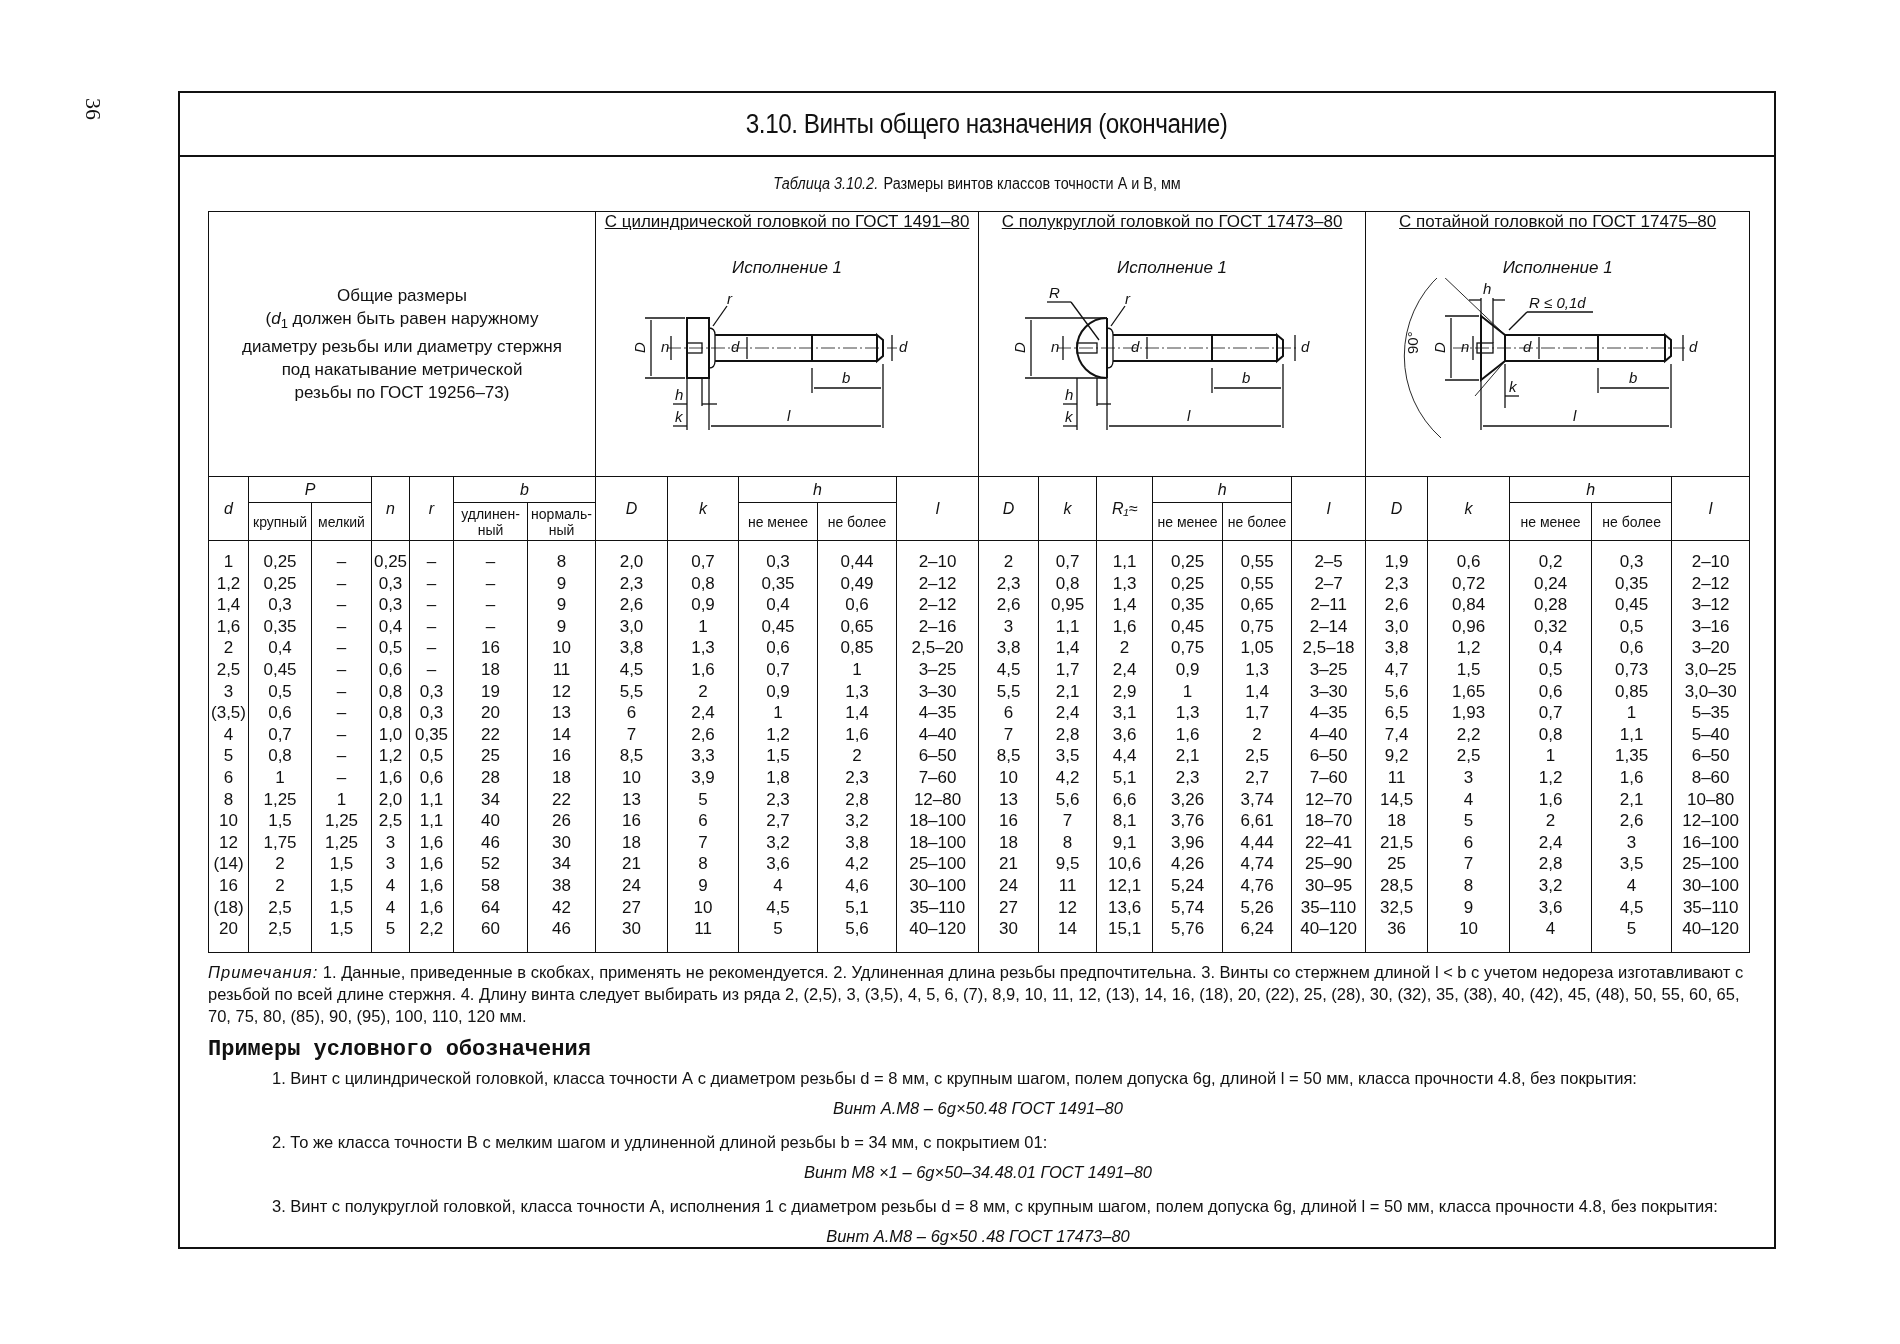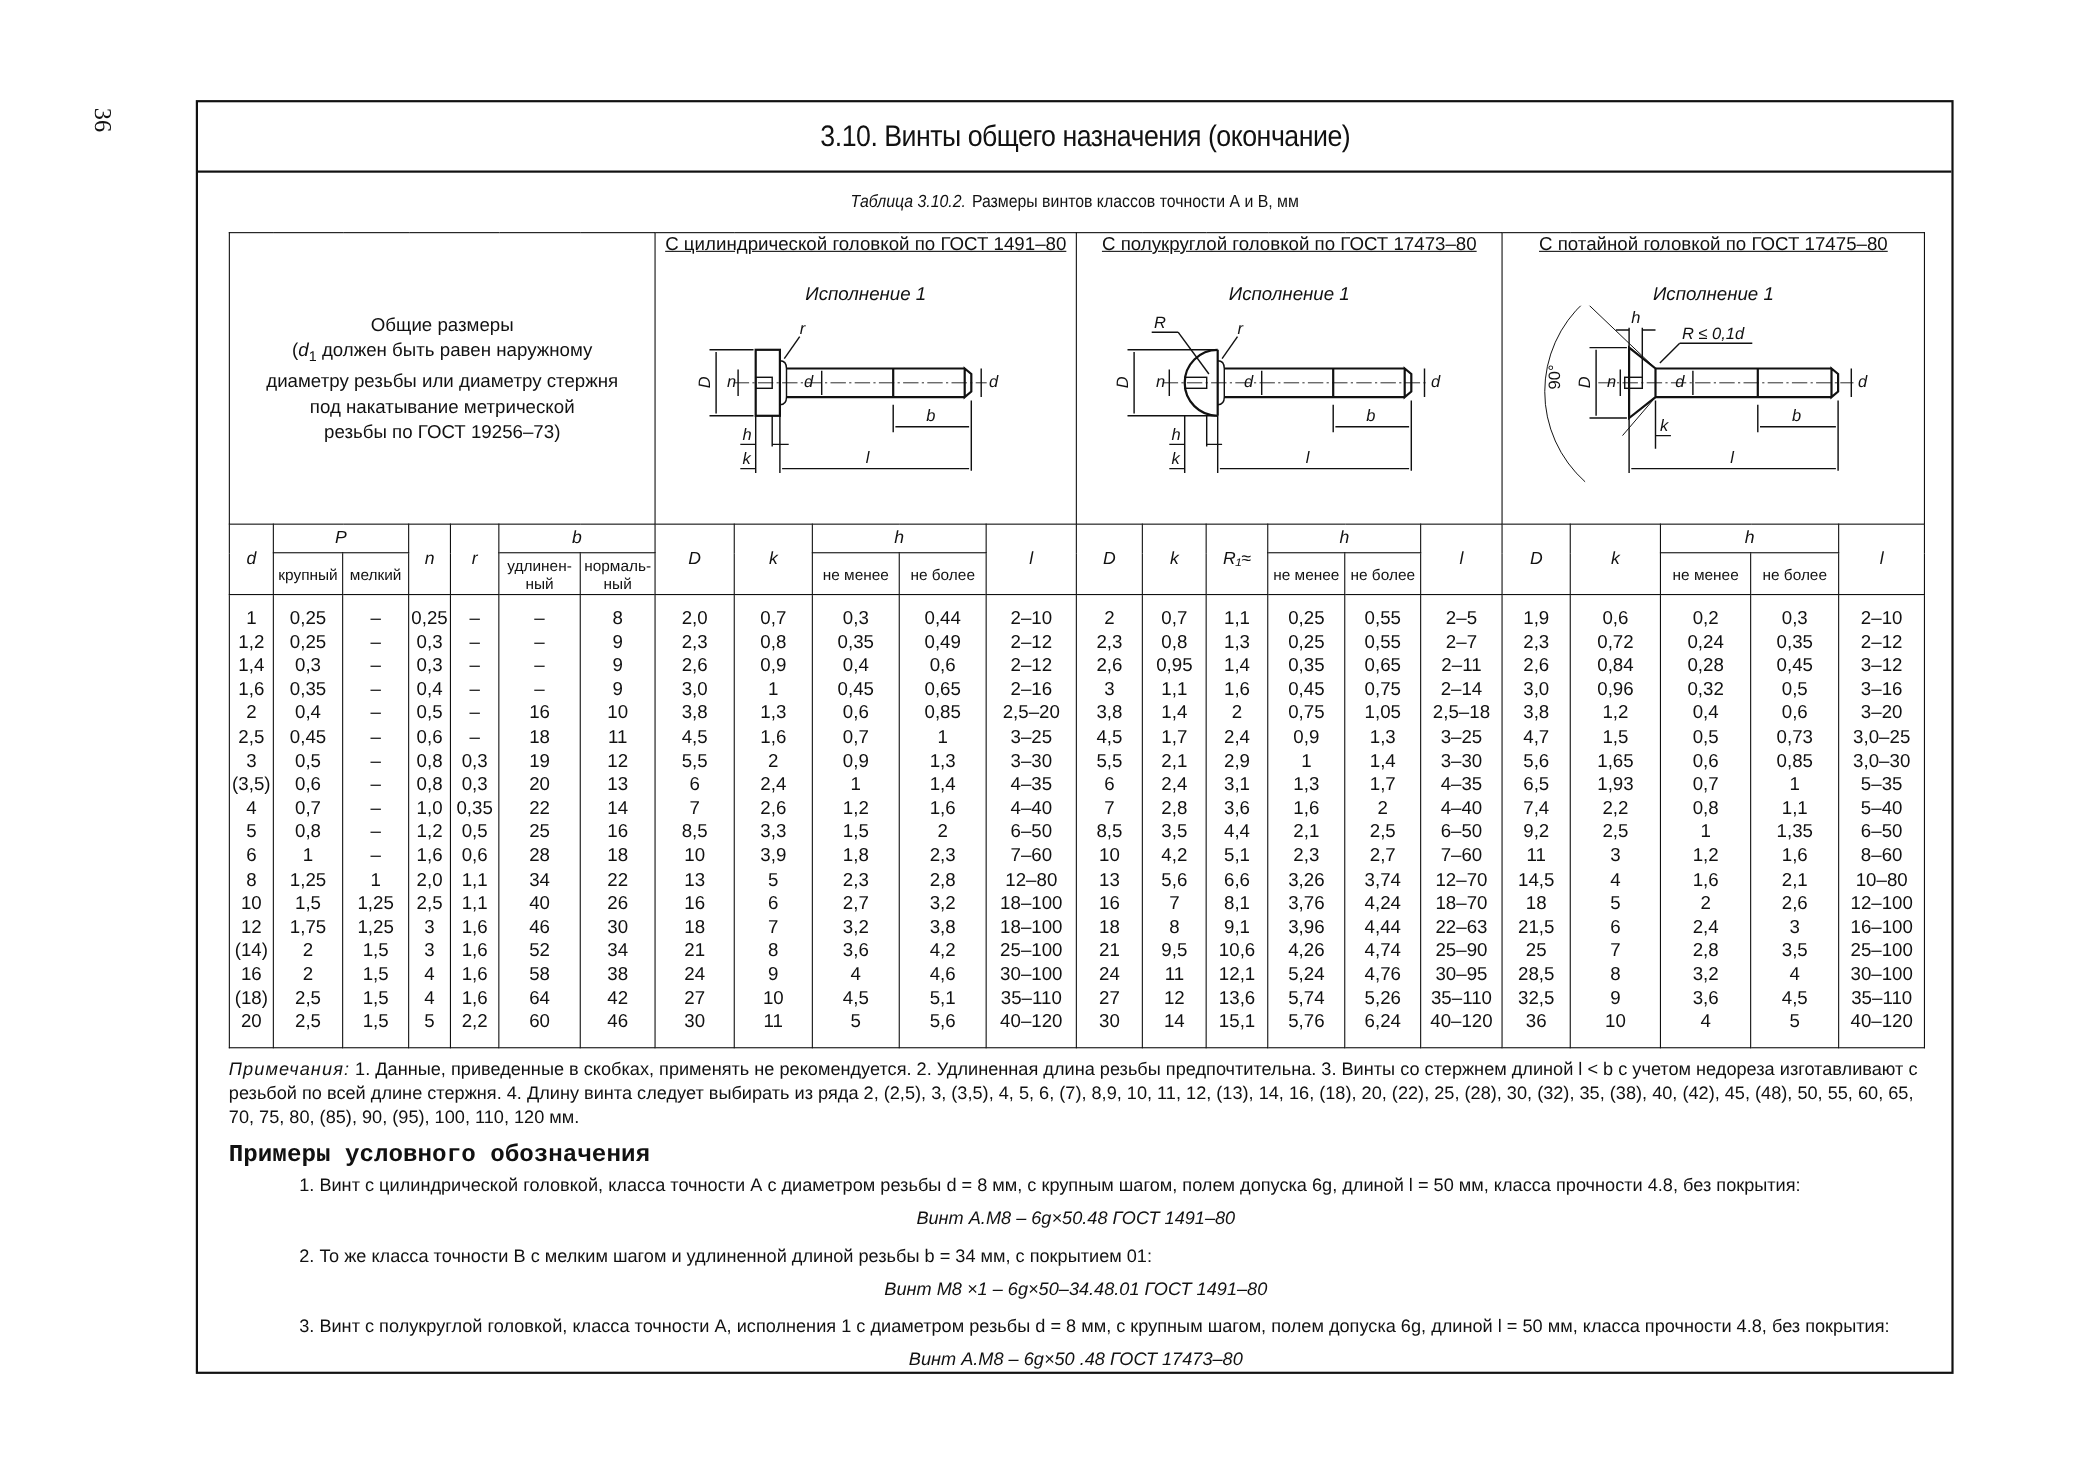--- a/index.html
+++ b/index.html
@@ -569,42 +569,42 @@
               <div>0,65</div>
               <div>0,75</div>
               <div>1,05</div>
               <div>1,3</div>
               <div>1,4</div>
               <div>1,7</div>
               <div>2</div>
               <div>2,5</div>
               <div>2,7</div>
               <div>3,74</div>
-              <div>4,24</div>
+              <div>6,61</div>
               <div>4,44</div>
               <div>4,74</div>
               <div>4,76</div>
               <div>5,26</div>
               <div>6,24</div>
             </td>
           <td>
               <div>2–5</div>
               <div>2–7</div>
               <div>2–11</div>
               <div>2–14</div>
               <div>2,5–18</div>
               <div>3–25</div>
               <div>3–30</div>
               <div>4–35</div>
               <div>4–40</div>
               <div>6–50</div>
               <div>7–60</div>
               <div>12–70</div>
               <div>18–70</div>
-              <div>22–63</div>
+              <div>22–41</div>
               <div>25–90</div>
               <div>30–95</div>
               <div>35–110</div>
               <div>40–120</div>
             </td>
           <td>
               <div>1,9</div>
               <div>2,3</div>
               <div>2,6</div>
               <div>3,0</div>

